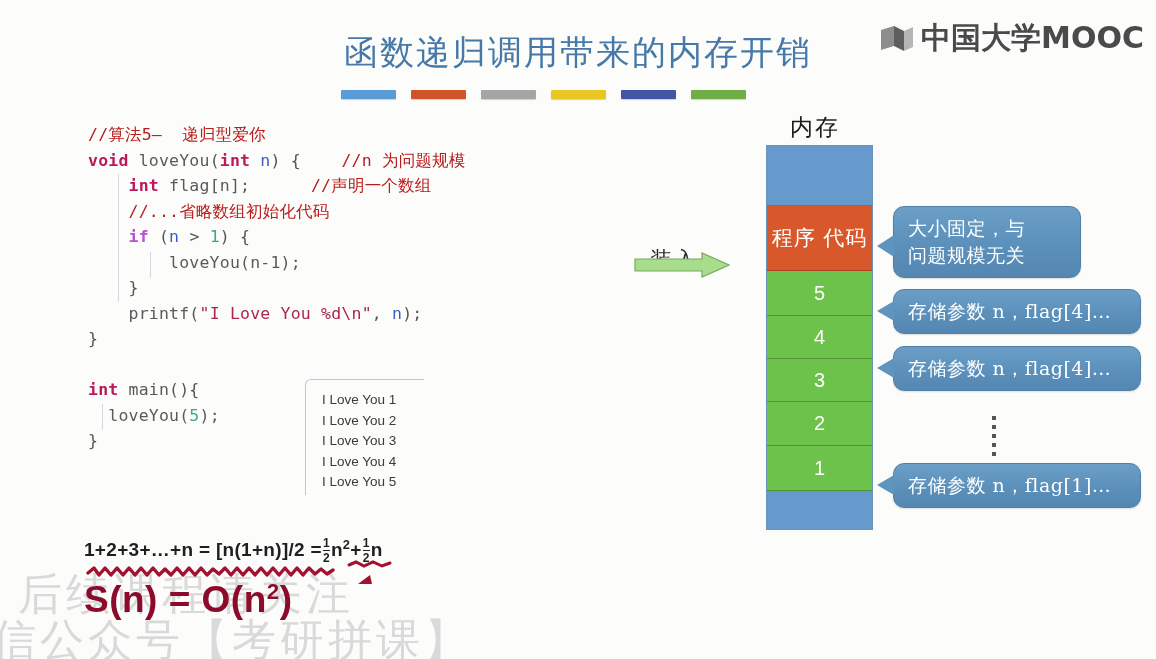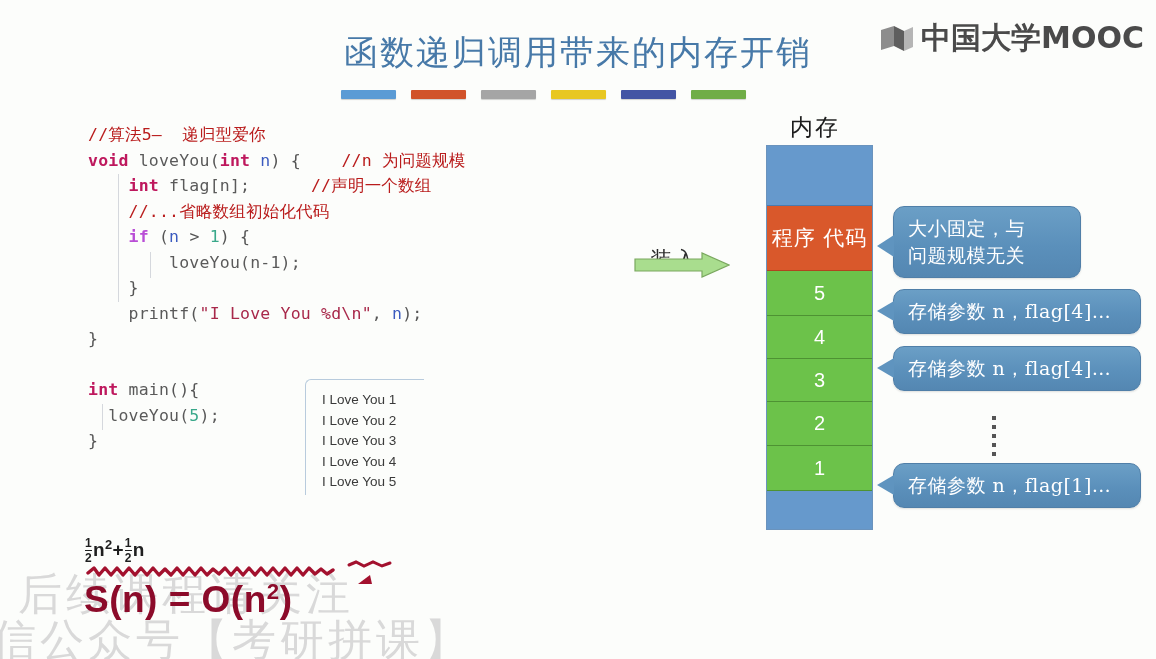--- a/index.html
+++ b/index.html
@@ -366,20 +366,21 @@
       <li>I Love You 1</li>
       <li>I Love You 2</li>
       <li>I Love You 3</li>
       <li>I Love You 4</li>
       <li>I Love You 5</li>
     </ul>
   </div>
 
   <div class="formula">
     <div class="formula-line">
+      <span>1+2+3+…+n = [n(1+n)]/2 = </span>
       <span class="frac">
         <span class="numr">1</span>
         <span class="den">2</span>
       </span>
       <span><span>n</span><sup class="sq">2</sup></span>
       <span> + </span>
       <span class="frac">
         <span class="numr">1</span>
         <span class="den">2</span>
       </span>

